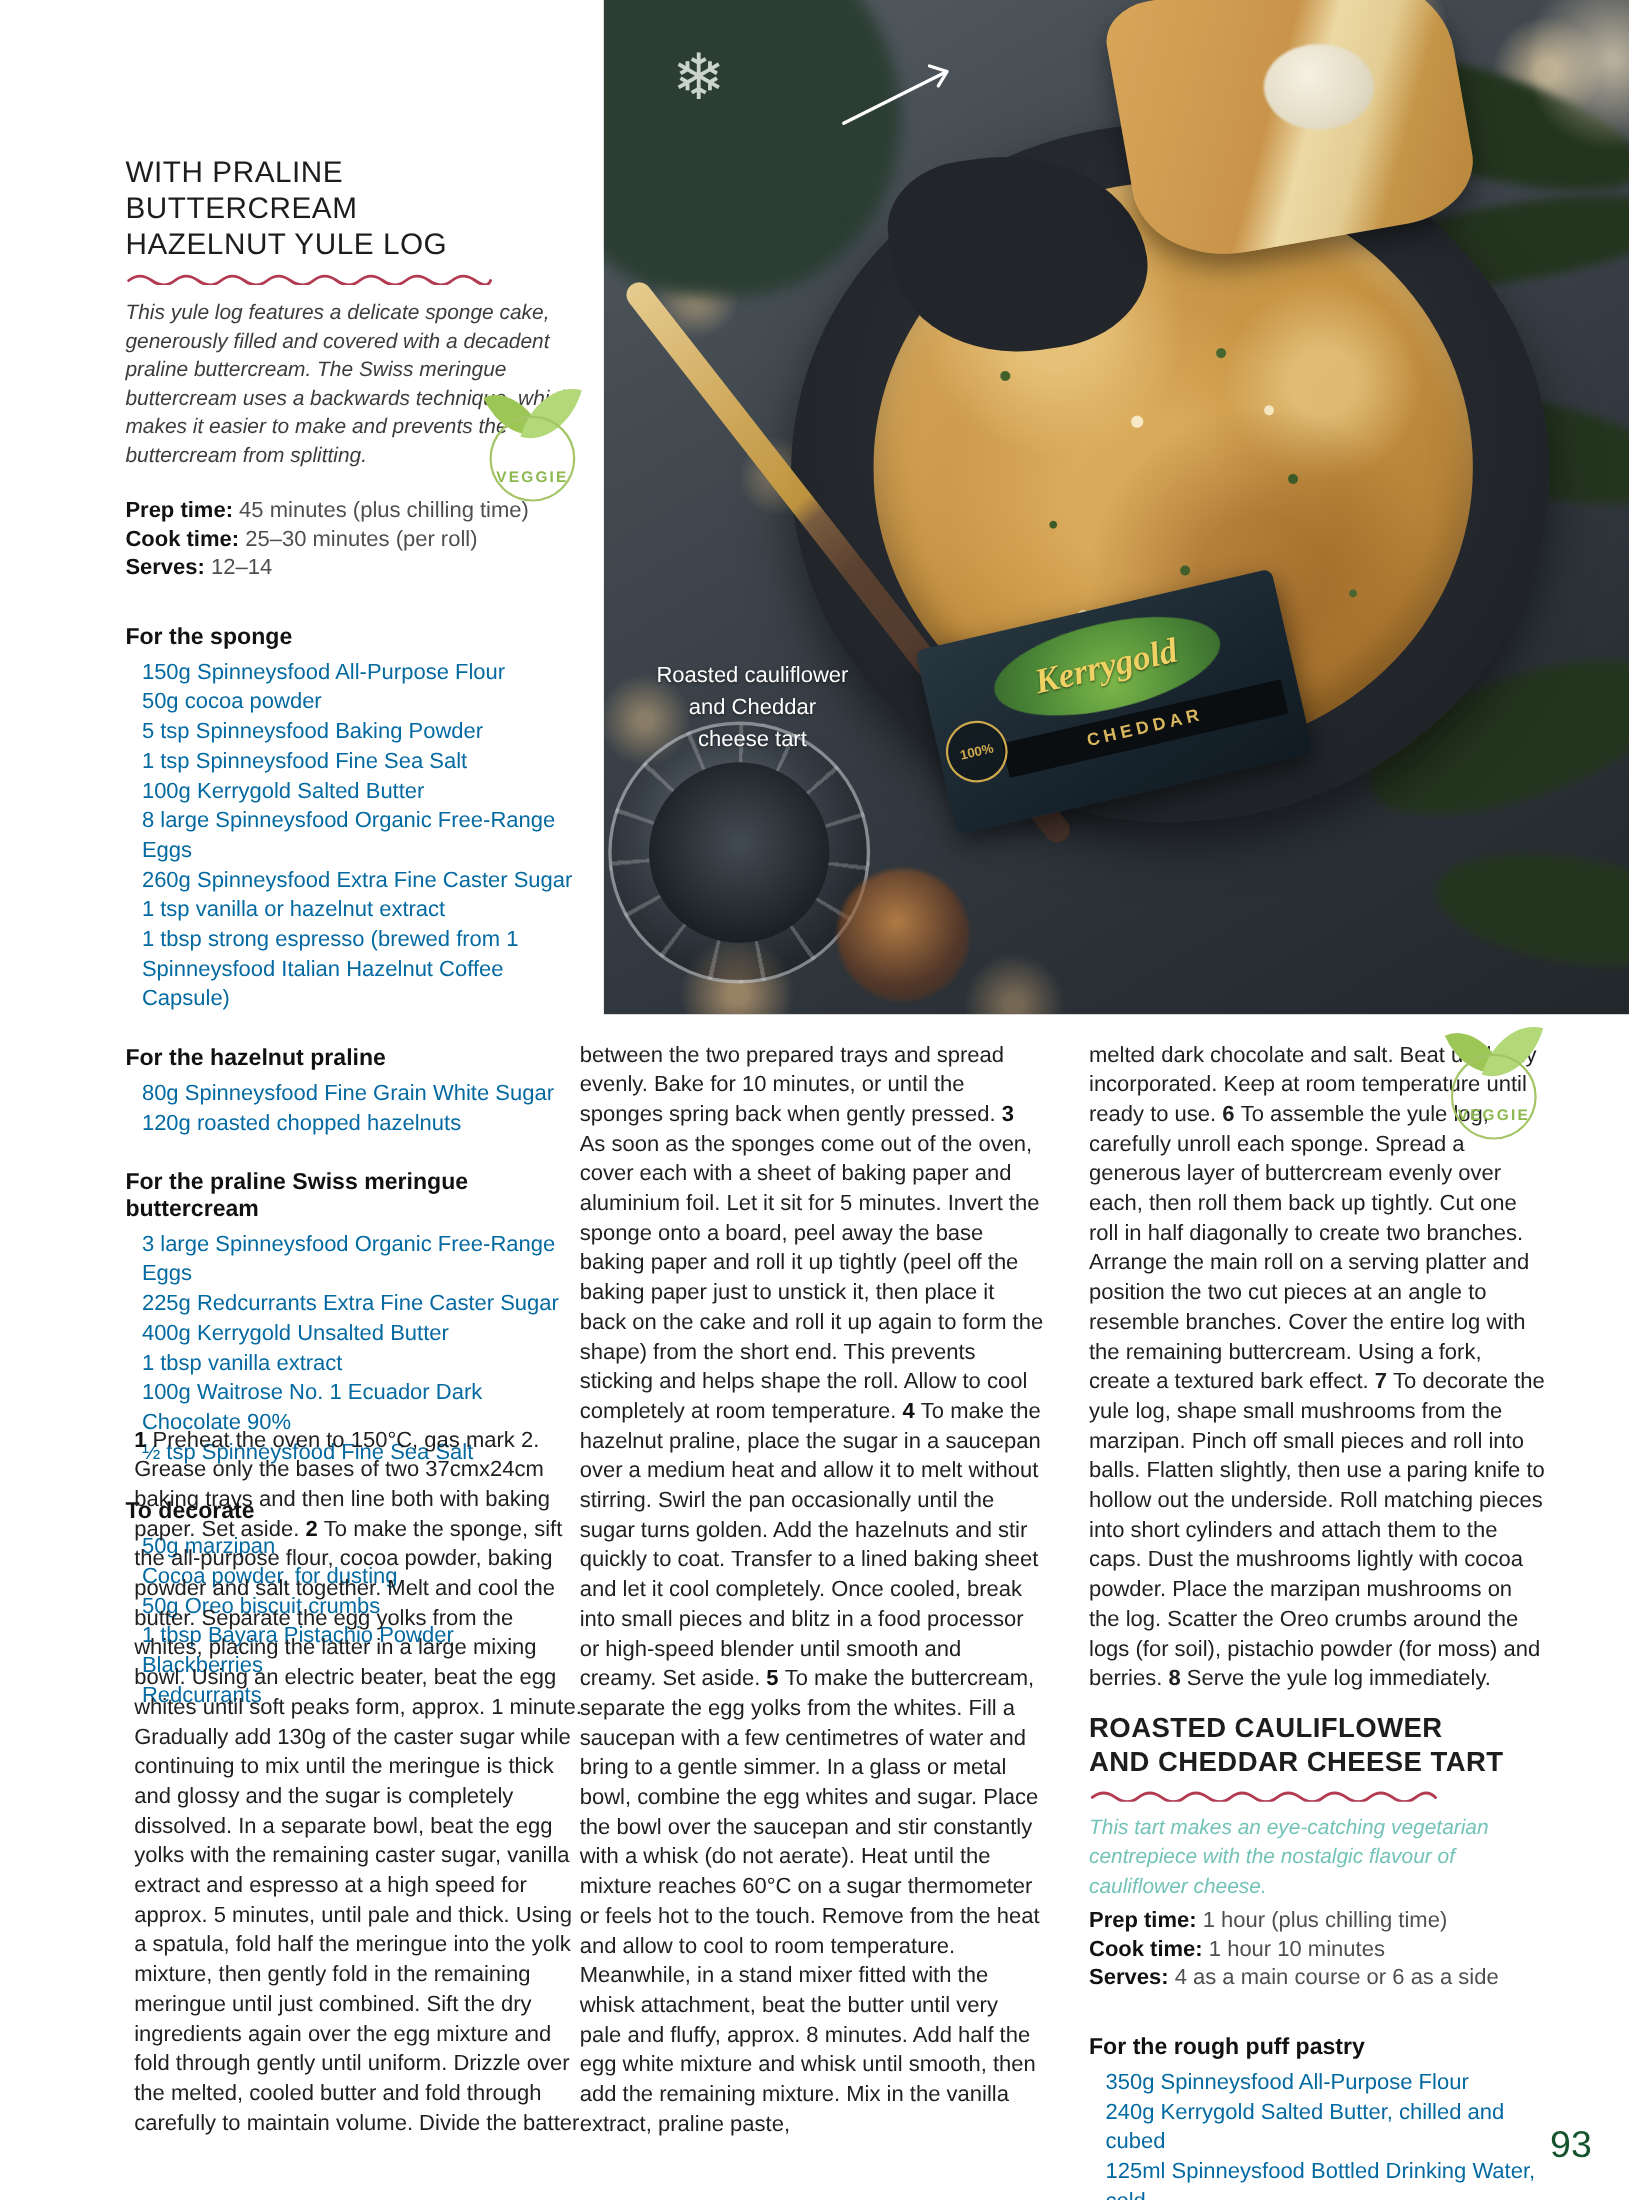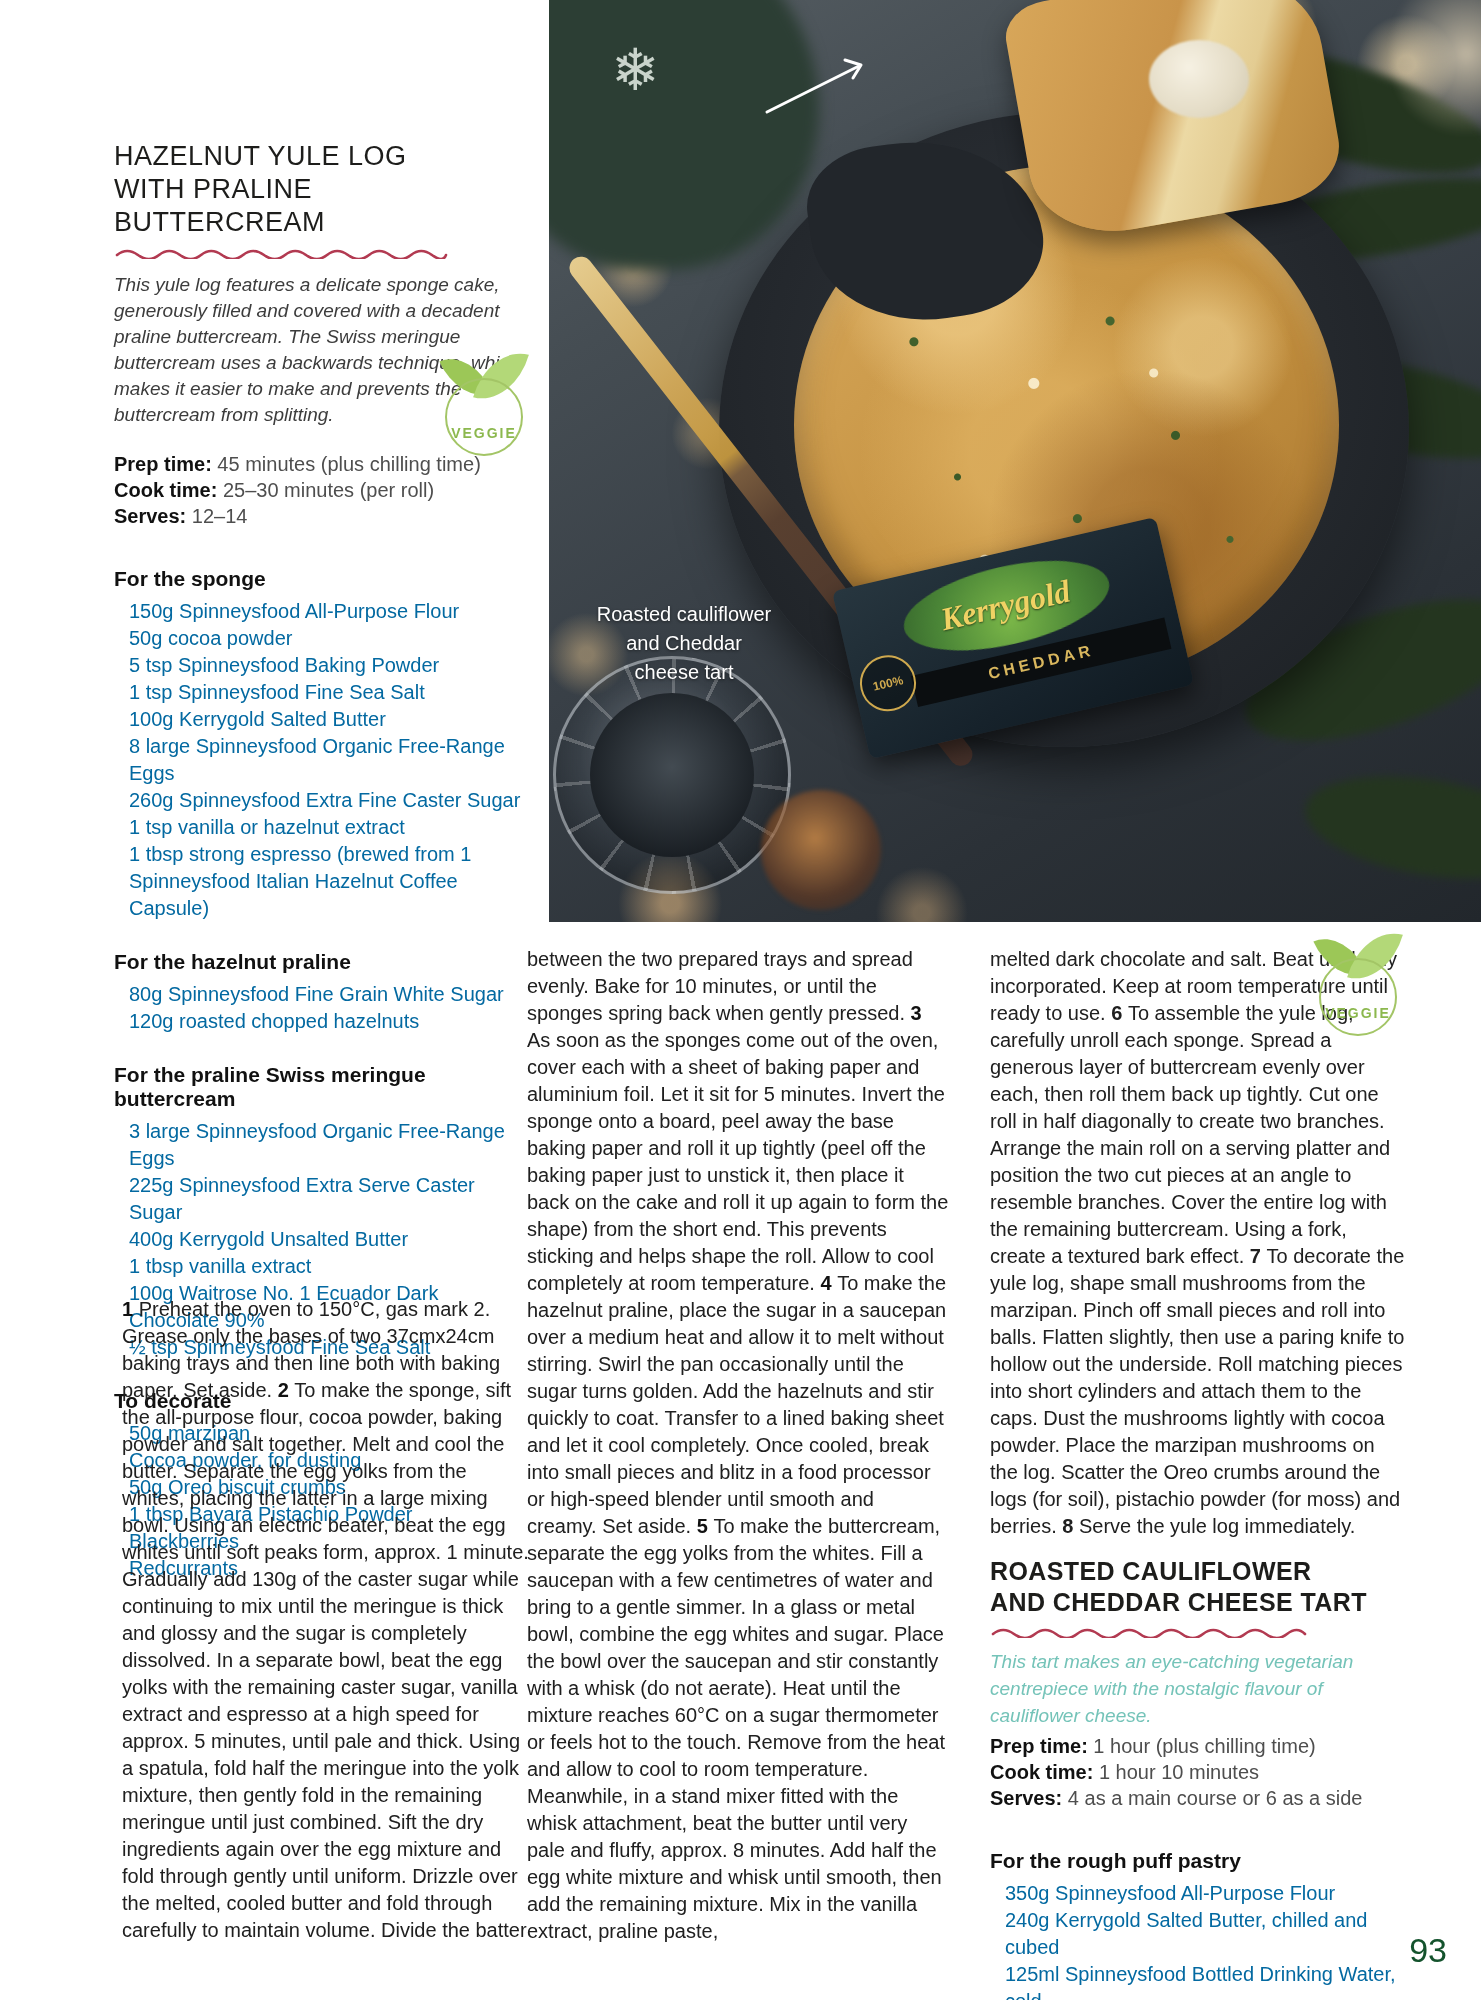--- a/index.html
+++ b/index.html
@@ -177,22 +177,22 @@
 and Cheddar
 cheese tart</div>
   <svg class="cap-arrow" viewBox="0 0 120 70">
     <line x1="6" y1="60" x2="98" y2="14" stroke="#ffffff" stroke-width="3" stroke-linecap="round"></line>
     <polyline points="84,8 100,13 92,26" fill="none" stroke="#ffffff" stroke-width="3" stroke-linecap="round" stroke-linejoin="round"></polyline>
   </svg>
 </div>
 
 <div class="left-col">
   <h1 class="r-title">
+    <span style="display:block">WITH PRALINE BUTTERCREAM</span>
     <span style="display:block">HAZELNUT YULE LOG</span>
-    <span style="display:block">WITH PRALINE BUTTERCREAM</span>
   </h1>
   <svg class="wavy" width="334" height="14" viewBox="0 0 334 14">
     <path d="M3 10 Q 13 2, 24 10 T 45 10 T 66 10 T 87 10 T 108 10 T 129 10 T 150 10 T 171 10 T 192 10 T 213 10 T 234 10 T 255 10 T 276 10 T 297 10 T 318 10 T 332 10" fill="none" stroke="#b23a51" stroke-width="2.6" stroke-linecap="round"></path>
   </svg>
   <p class="intro">This yule log features a delicate sponge cake, generously filled and covered with a decadent praline buttercream. The Swiss meringue buttercream uses a backwards technique, which makes it easier to make and prevents the buttercream from splitting.</p>
 
   <div class="meta">
       <div class="meta-row"><b>Prep time: </b>45 minutes (plus chilling time)</div>
       <div class="meta-row"><b>Cook time: </b>25–30 minutes (per roll)</div>
       <div class="meta-row"><b>Serves: </b>12–14</div>
@@ -212,21 +212,21 @@
       <div class="ing-item">100g Kerrygold Salted Butter</div>
       <div class="ing-item">8 large Spinneysfood Organic Free-Range Eggs</div>
       <div class="ing-item">260g Spinneysfood Extra Fine Caster Sugar</div>
       <div class="ing-item">1 tsp vanilla or hazelnut extract</div>
       <div class="ing-item">1 tbsp strong espresso (brewed from 1 Spinneysfood Italian Hazelnut Coffee Capsule)</div>
       <div class="ing-head">For the hazelnut praline</div>
       <div class="ing-item">80g Spinneysfood Fine Grain White Sugar</div>
       <div class="ing-item">120g roasted chopped hazelnuts</div>
       <div class="ing-head">For the praline Swiss meringue buttercream</div>
       <div class="ing-item">3 large Spinneysfood Organic Free-Range Eggs</div>
-      <div class="ing-item">225g Spinneysfood Extra Serve Caster Sugar</div>
+      <div class="ing-item">225g Redcurrants Extra Fine Caster Sugar</div>
       <div class="ing-item">400g Kerrygold Unsalted Butter</div>
       <div class="ing-item">1 tbsp vanilla extract</div>
       <div class="ing-item">100g Waitrose No. 1 Ecuador Dark Chocolate 90%</div>
       <div class="ing-item">½ tsp Spinneysfood Fine Sea Salt</div>
       <div class="ing-head">To decorate</div>
       <div class="ing-item">50g marzipan</div>
       <div class="ing-item">Cocoa powder, for dusting</div>
       <div class="ing-item">50g Oreo biscuit crumbs</div>
       <div class="ing-item">1 tbsp Bayara Pistachio Powder</div>
       <div class="ing-item">Blackberries</div>

